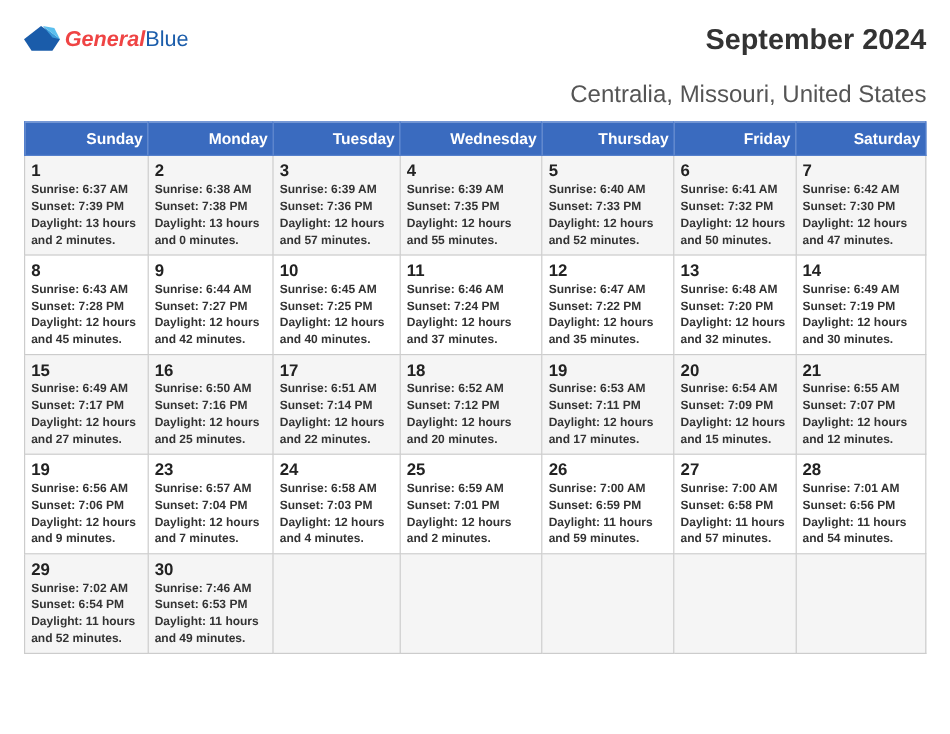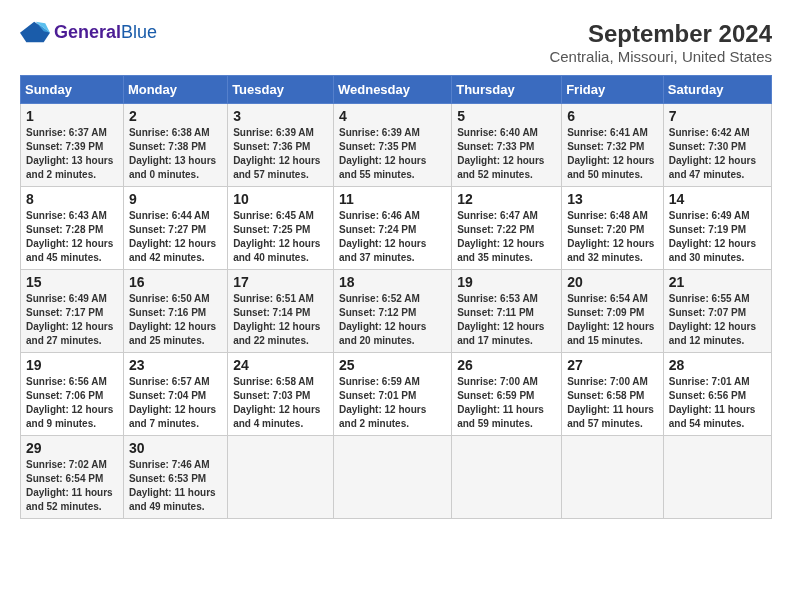--- a/index.html
+++ b/index.html
@@ -27,33 +27,34 @@
     }
     .title-section {
       text-align: right;
     }
     .main-title {
       font-size: 24px;
       font-weight: bold;
       color: #333;
     }
     .subtitle {
-      font-size: 15px;
+      font-size: 20px;
       color: #555;
+      margin-top: 20px;
     }
     table {
       width: 100%;
       border-collapse: collapse;
       font-size: 11px;
     }
     thead tr th {
       background-color: #3a6bbf;
       color: #fff;
       padding: 6px 4px;
-      text-align: left;
+      text-align: right;
       font-size: 13px;
       font-weight: bold;
       border: 1px solid #5580cc;
       margin-left: 44px;
     }
     tbody tr td {
       border: 1px solid #ccc;
       padding: 4px 5px;
       vertical-align: top;
       min-height: 60px;
@@ -86,21 +87,21 @@
 
 <div class="header-section">
   <div class="logo">
     <svg class="logo-icon" viewBox="0 0 38 30" xmlns="http://www.w3.org/2000/svg">
       <polygon points="18,2 38,16 30,28 8,28 0,16" fill="#1a5caa"></polygon>
       <polygon points="20,2 38,16 30,14" fill="#3a9ad9"></polygon>
       <polygon points="20,2 38,16 32,4" fill="#5bbfee"></polygon>
     </svg>
     <div>
       <div>
-        <span style="font-size:18px;font-weight:bold;color:#4c1d95;">General</span><span style="font-size:18px;font-weight:normal;color:#1a5caa;">Blue</span>
+        <span style="font-size:18px;font-weight:bold;color:#ef4444;font-style:italic;">General</span><span style="font-size:18px;font-weight:normal;color:#1a5caa;">Blue</span>
       </div>
     </div>
   </div>
   <div class="title-section">
     <div class="main-title">September 2024</div>
     <div class="subtitle">Centralia, Missouri, United States</div>
   </div>
 </div>
 
 <table>

